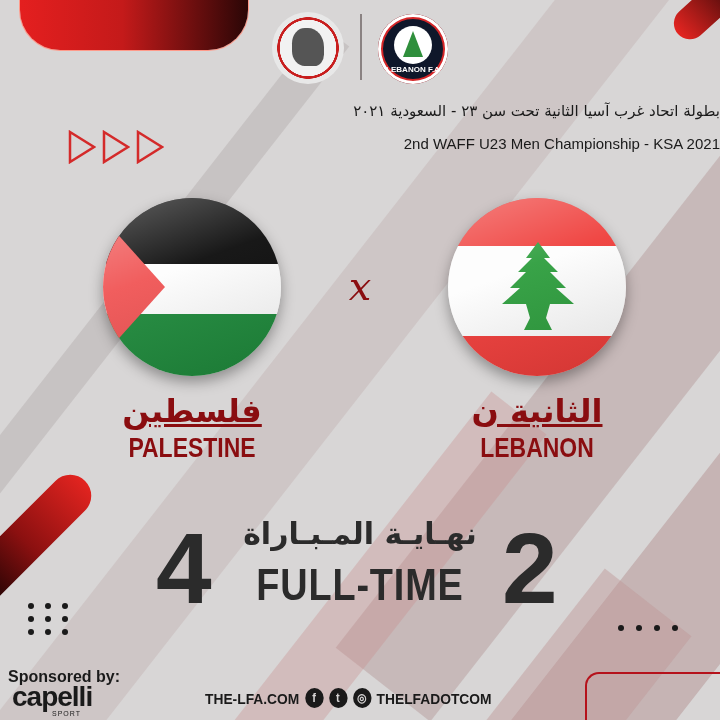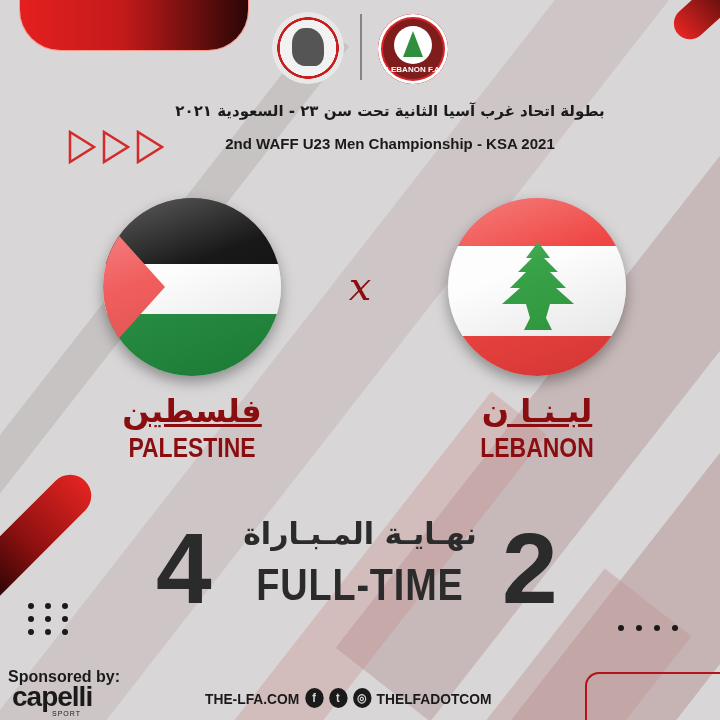--- a/index.html
+++ b/index.html
@@ -24,31 +24,31 @@
   .pill-left { position: absolute; left: -60px; top: 520px; width: 170px; height: 42px; border-radius: 21px;
     background: linear-gradient(90deg, #000 0%, #8b1010 50%, #e32420 100%); transform: rotate(-45deg); transform-origin: center; }
   .frame-br { position: absolute; left: 585px; top: 672px; width: 200px; height: 100px; border: 2px solid #b5121b;
     border-radius: 14px 0 0 0; border-right: none; border-bottom: none; }
 
   .logos { position: absolute; top: 10px; left: 0; width: 720px; height: 80px; }
   .waff-logo { position: absolute; left: 272px; top: 2px; width: 72px; height: 72px; border-radius: 50%;
     background: radial-gradient(circle at 50% 50%, #f2f2f2 55%, #c81e1e 56%, #c81e1e 60%, #e8e8e8 61%); }
   .waff-logo .figure { position: absolute; left: 20px; top: 16px; width: 32px; height: 38px; background: #555; border-radius: 40% 50% 30% 40%; }
   .divider-v { position: absolute; left: 360px; top: 4px; width: 2px; height: 66px; background: #8a8282; }
-  .lfa-logo { position: absolute; left: 378px; top: 4px; width: 70px; height: 70px; border-radius: 50%; background: #7f1d1d;
+  .lfa-logo { position: absolute; left: 378px; top: 4px; width: 70px; height: 70px; border-radius: 50%; background: #0f172a;
     box-shadow: inset 0 0 0 3px #fff, inset 0 0 0 5px #d62628; }
   .lfa-logo .inner { position: absolute; left: 16px; top: 12px; width: 38px; height: 38px; border-radius: 50%; background: #fff; }
   .lfa-logo .tree { position: absolute; left: 9px; top: 5px; width: 0; height: 0;
     border-left: 10px solid transparent; border-right: 10px solid transparent; border-bottom: 26px solid #2f8f3c; }
   .lfa-logo .lfa-text { position: absolute; left: 0; top: 51px; width: 70px; text-align: center; color: #fff; font-size: 8px; font-weight: bold; }
 
-  .title-ar { position: absolute; left: 0; width: 720px; top: 102px; text-align: center; padding-left: 60px;
-    font-family: "DejaVu Sans", sans-serif; font-size: 15px; font-weight: bold; color: #1a1a1a; direction: rtl; }
-  .title-en { position: absolute; left: 0; width: 720px; top: 135px; text-align: center; padding-left: 60px;
-    font-size: 15px; font-weight: bold; color: #1a1a1a; }
+  .title-ar { position: absolute; left: 0; width: 720px; top: 102px; text-align: right; padding-left: 60px;
+    font-family: "DejaVu Sans", sans-serif; font-size: 15px; font-weight: normal; color: #1a1a1a; direction: rtl; }
+  .title-en { position: absolute; left: 0; width: 720px; top: 135px; text-align: right; padding-left: 60px;
+    font-size: 15px; font-weight: normal; color: #1a1a1a; }
 
   .arrows { position: absolute; left: 68px; top: 130px; display: flex; gap: 6px; }
   .arrow-tri { width: 28px; height: 34px; }
 
   .flag { position: absolute; width: 178px; height: 178px; border-radius: 50%; overflow: hidden;
     box-shadow: 0 6px 14px rgba(0,0,0,0.35); }
   .flag-pal { left: 103px; top: 198px; }
   .flag-leb { left: 448px; top: 198px; }
   .pal-black { position: absolute; left: 0; top: 0; width: 100%; height: 66px; background: #0c0c0c; }
   .pal-white { position: absolute; left: 0; top: 66px; width: 100%; height: 50px; background: #fdfdfd; }
@@ -151,21 +151,21 @@
   <div class="leb-white"></div>
   <div class="leb-red-bot"></div>
   <svg class="leb-tree" viewBox="0 0 96 96">
     <polygon points="48,4 60,20 54,20 68,34 60,34 76,50 66,50 84,66 60,66 56,80 62,92 34,92 40,80 36,66 12,66 30,50 20,50 36,34 28,34 42,20 36,20" fill="#2e9e3e"></polygon>
   </svg>
   <div class="gloss"></div>
 </div>
 
 <div class="team-name-ar pal-x">فلسطين</div>
 <div class="team-name-en pal-x">PALESTINE</div>
-<div class="team-name-ar leb-x">لبـنـا ن</div>
+<div class="team-name-ar leb-x">الثانية ن</div>
 <div class="team-name-en leb-x">LEBANON</div>
 
 <div class="score score-left">4</div>
 <div class="ft-ar">نهـايـة المـبـاراة</div>
 <div class="ft-en">FULL-TIME</div>
 <div class="score score-right">2</div>
 
 <div class="dots-grid">
   <div class="dot"></div>
     <div class="dot"></div>

